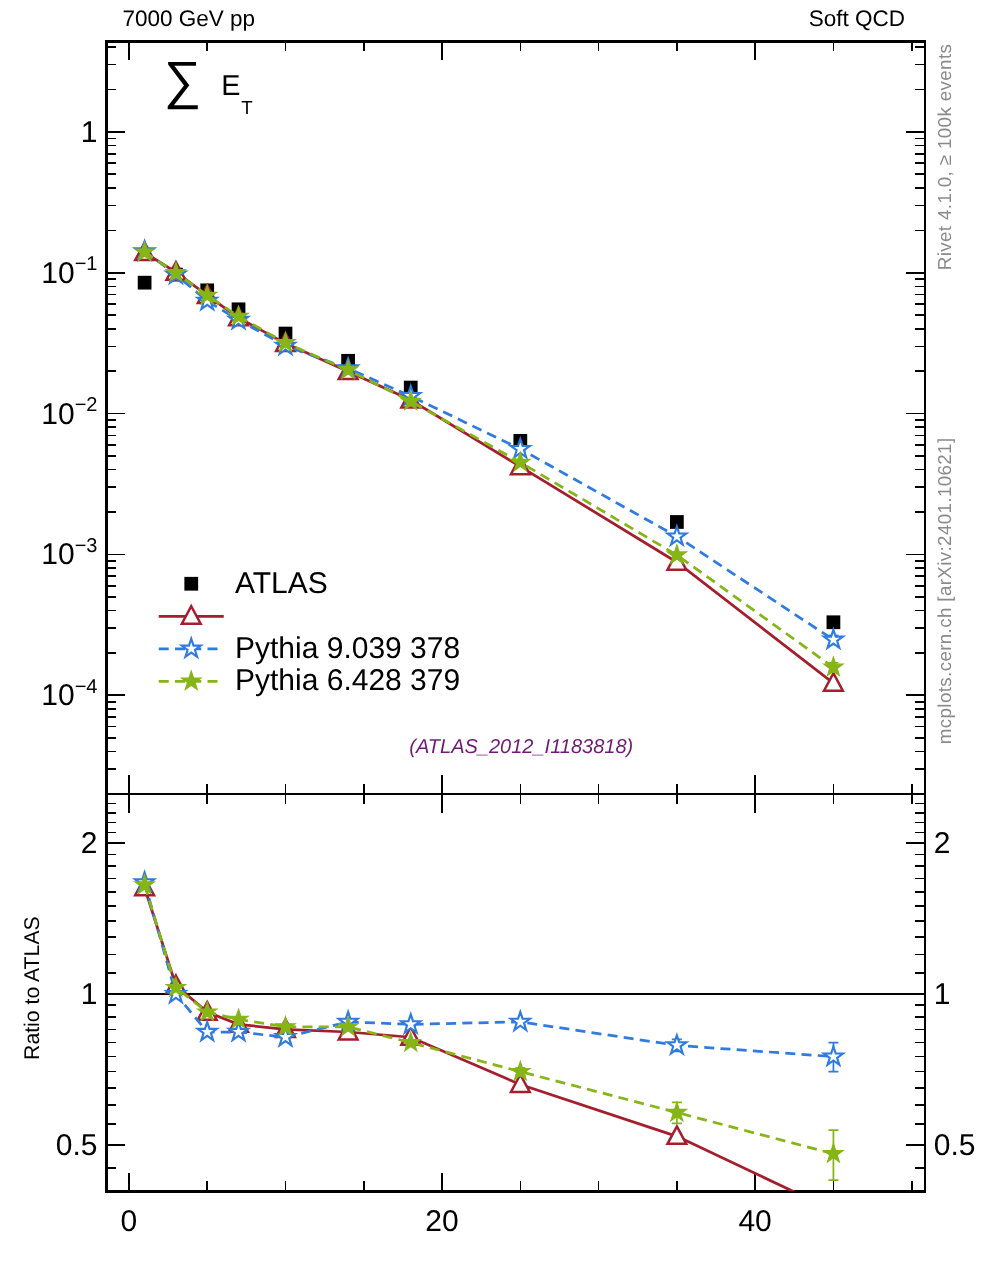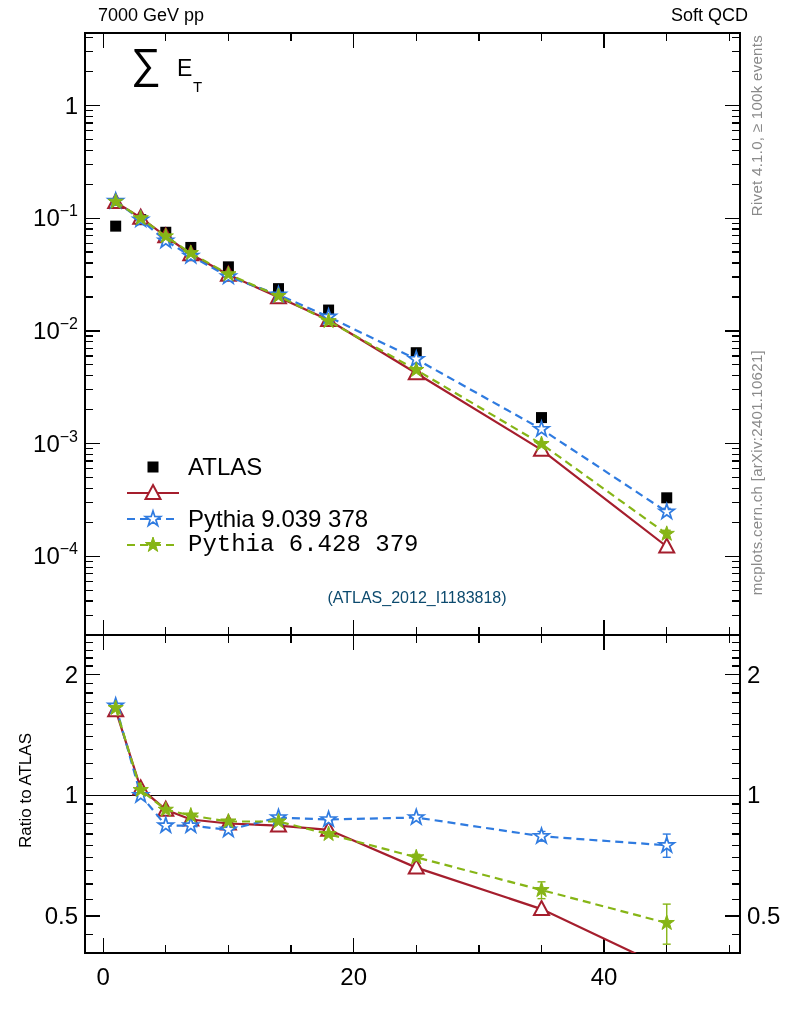--- a/index.html
+++ b/index.html
@@ -6,21 +6,21 @@
   #stage{position:relative;width:786px;height:1024px;background:#fff;overflow:hidden;
          font-family:"Liberation Sans",sans-serif;color:#000;}
   #plot{position:absolute;left:0;top:0;}
   .ov{position:absolute;white-space:nowrap;}
   .hdr{font-size:18px;}
   .sum{font-size:42px;font-weight:400;}
   .obs{font-size:23px;}
   .obsub{font-size:15px;}
   .titlerest{font-size:21px;}
   .legendlab{font-size:24px;line-height:24px;}
-  .watermark{font-size:16px;color:#0c4a6e;text-align:center;width:240px;}
+  .watermark{font-size:16px;color:#701a75;text-align:center;width:240px;font-style:italic;}
   .rot{transform:rotate(-90deg) translateX(-100%);transform-origin:0 0;}
   .sidenote{font-size:15px;color:#8a8a8a;letter-spacing:0.3px;}
   .ratiolab{font-size:17px;color:#000;}
 </style>
 </head>
 <body>
 
 <div id="stage">
   <svg id="plot" width="786" height="1024">
       <defs>
@@ -379,29 +379,29 @@
         <line x1="127" y1="519" x2="179" y2="519" stroke="#2f7be0" stroke-width="2.2" stroke-dasharray="8 5"></line>
         <path d="M153.00,511.00L154.82,516.49L160.61,516.53L155.95,519.96L157.70,525.47L153.00,522.10L148.30,525.47L150.05,519.96L145.39,516.53L151.18,516.49Z" fill="#fff" stroke="#2f7be0" stroke-width="1.7"></path>
       </g>
       <g>
         <line x1="127" y1="545" x2="179" y2="545" stroke="#86b516" stroke-width="2.2" stroke-dasharray="8 5"></line>
       </g>
       <path d="M153.00,537.00L154.82,542.49L160.61,542.53L155.95,545.96L157.70,551.47L153.00,548.10L148.30,551.47L150.05,545.96L145.39,542.53L151.18,542.49Z" fill="#86b516" stroke="#86b516" stroke-width="1"></path>
     </svg>
 
   <div class="ov hdr" style="left:98px;top:5px;">7000 GeV pp</div>
-  <div class="ov hdr" style="right:38px;top:5px;margin-left:20px;">Soft QCD</div>
+  <div class="ov hdr" style="right:62px;top:5px;margin-left:20px;">Soft QCD</div>
 
   <div class="ov sum" style="left:131px;top:40px;">∑</div>
   <div class="ov obs" style="left:177px;top:55px;">E</div>
   <div class="ov obsub" style="left:193px;top:78px;">T</div>
 
   <div class="ov legendlab" style="left:188px;top:455px;">ATLAS</div>
   <div class="ov legendlab" style="left:188px;top:507px;">Pythia 9.039 378</div>
-  <div class="ov legendlab" style="left:188px;top:533px;font-family:Liberation Mono, monospace;">Pythia 6.428 379</div>
+  <div class="ov legendlab" style="left:188px;top:533px;">Pythia 6.428 379</div>
 
   <div class="ov watermark" style="left:297px;top:589px;">(ATLAS_2012_I1183818)</div>
 
   <div class="ov rot sidenote" style="left:748px;top:35px;">Rivet 4.1.0, ≥ 100k events</div>
   <div class="ov rot sidenote" style="left:748px;top:350px;">mcplots.cern.ch [arXiv:2401.10621]</div>
 
   <div class="ov rot ratiolab" style="left:16px;top:733px;">Ratio to ATLAS</div>
 </div>
 
 </body></html>

